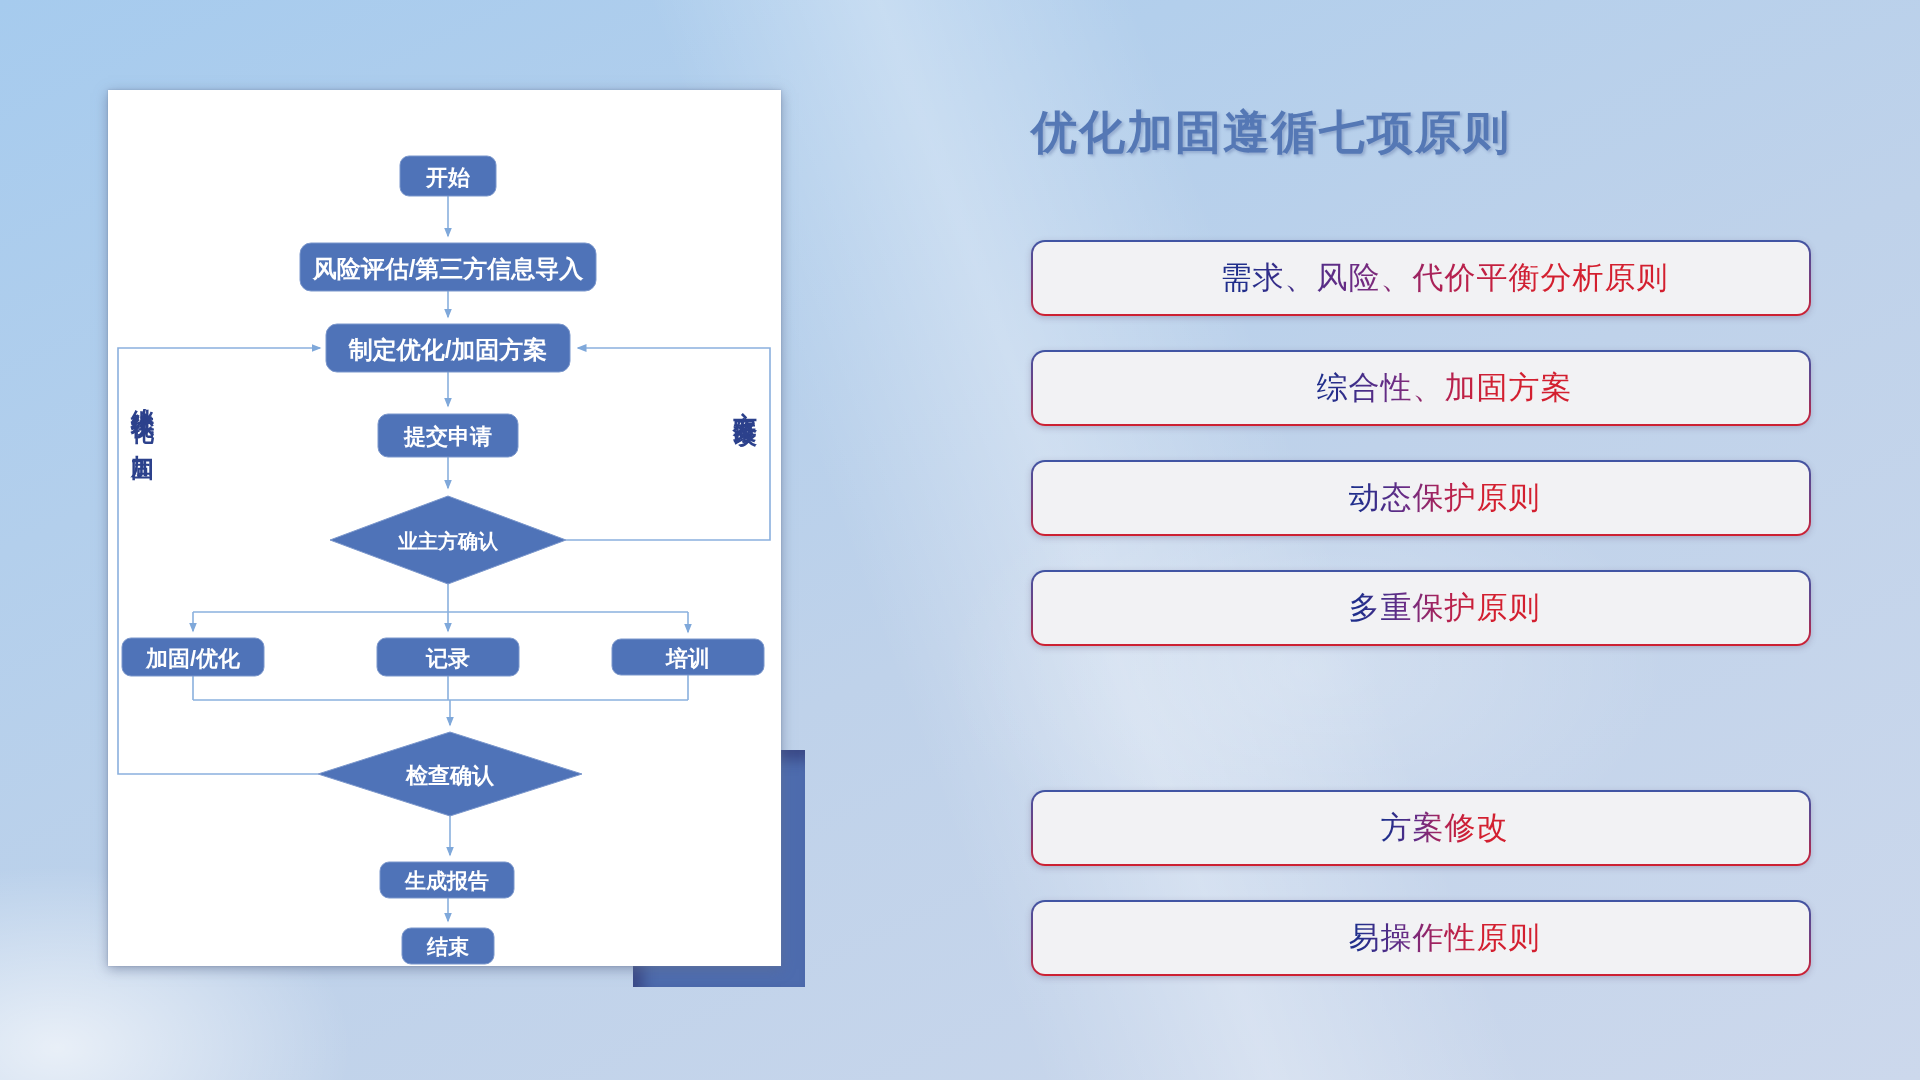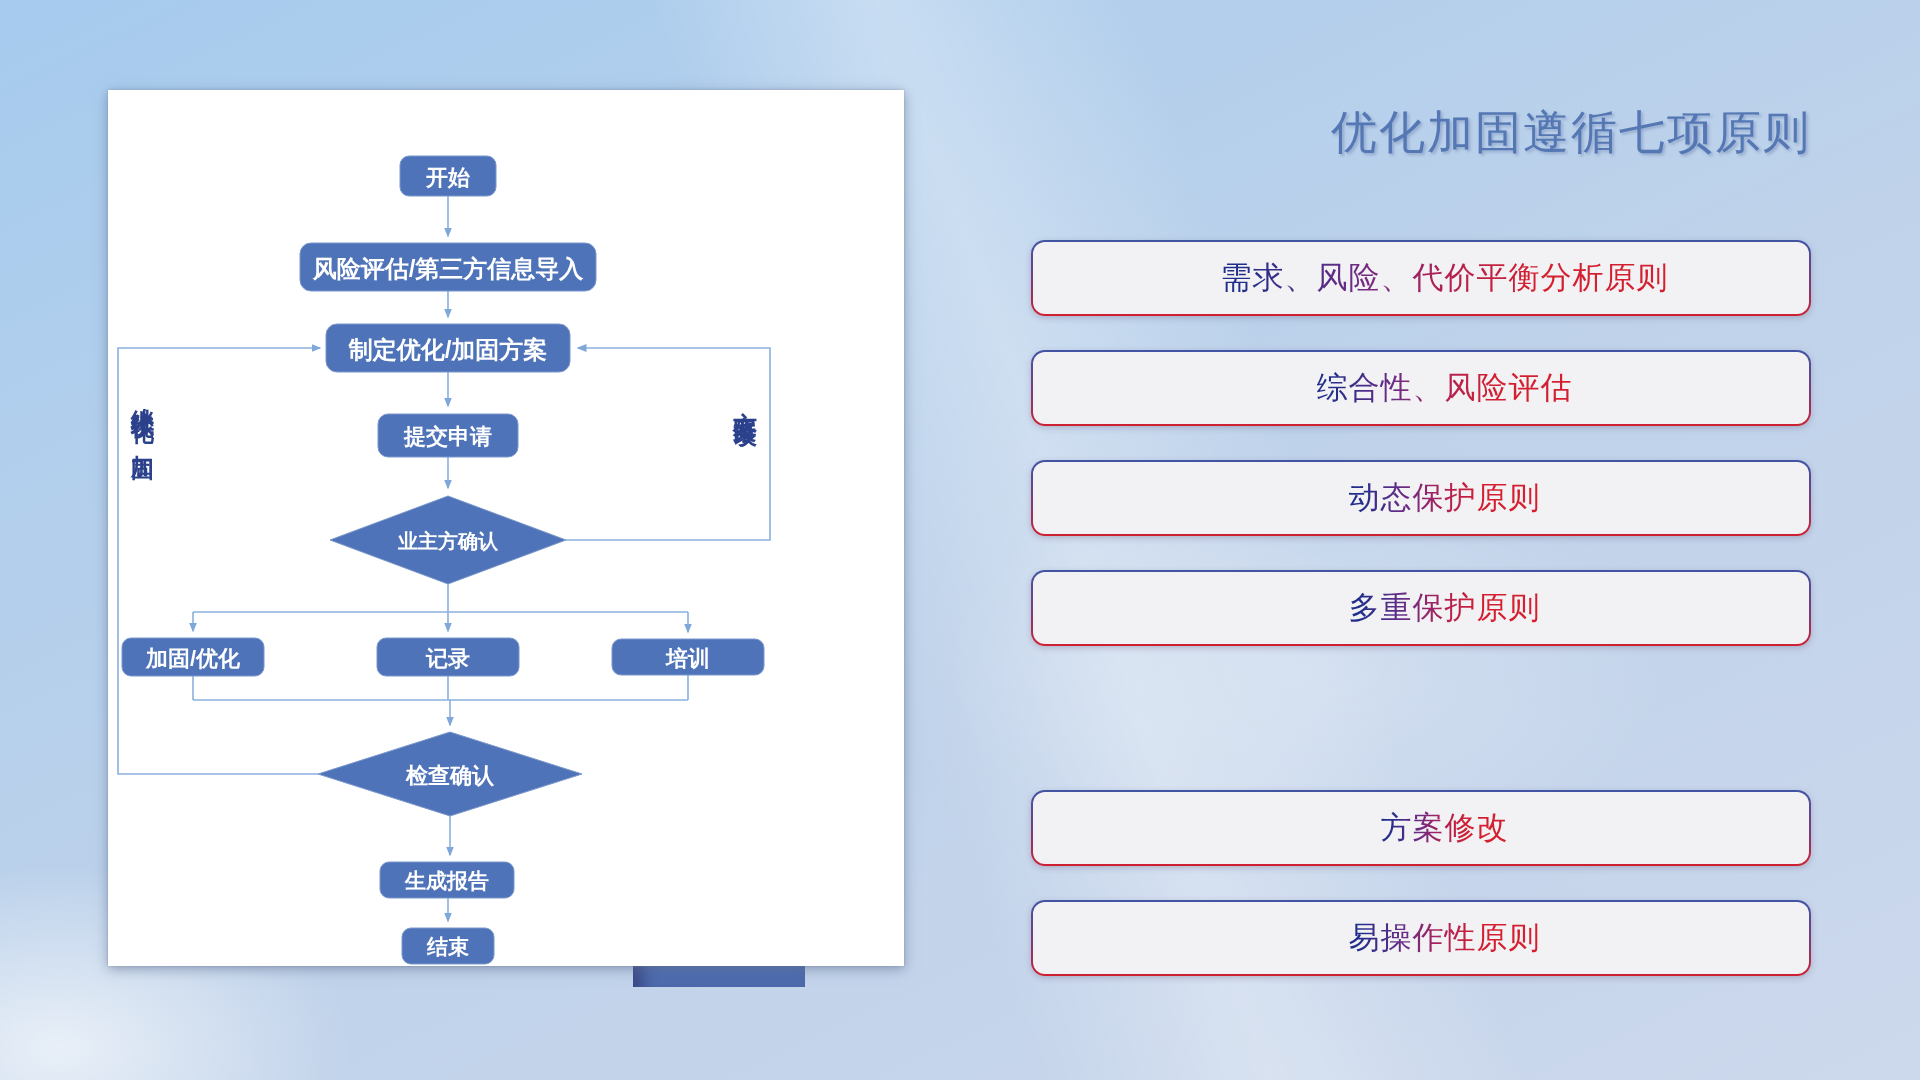--- a/index.html
+++ b/index.html
@@ -8,34 +8,34 @@
     background:
       radial-gradient(420px 260px at 3% 97%, rgba(255,255,255,.65), rgba(255,255,255,0) 70%),
       radial-gradient(520px 300px at 68% 62%, rgba(255,255,255,.28), rgba(255,255,255,0) 70%),
       linear-gradient(70deg, rgba(255,255,255,0) 45%, rgba(255,255,255,.30) 55%, rgba(255,255,255,0) 66%),
       linear-gradient(155deg,#a6cbee 0%,#b3cfec 28%,#bfd2ea 55%,#ccd8ec 100%);
   }
   
   .accent-rect{position:absolute;left:633px;top:750px;width:172px;height:237px;
     background:#4e6cae;box-shadow:inset 10px 10px 14px rgba(40,40,95,.5);}
   
-  .card{position:absolute;left:108px;top:90px;width:796px;height:876px;background:#ffffff;
+  .card{position:absolute;left:108px;top:90px;width:673px;height:876px;background:#ffffff;
     box-shadow:0 3px 12px rgba(95,110,145,.6), 0 0 2px rgba(120,130,160,.5);}
   .card svg{position:absolute;left:0;top:0;}
   svg text{fill:#ffffff;font-weight:bold;font-family:"Liberation Sans","DejaVu Sans",sans-serif;}
   .flow-line{stroke:#8ab0de;stroke-width:1.6;fill:none;}
   .flow-node{fill:#4f73b8;stroke:#7b97cc;stroke-width:1;}
   
   .vlabel{position:absolute;writing-mode:vertical-lr;text-orientation:upright;
     font-weight:bold;color:#2c418c;letter-spacing:4px;line-height:1;}
   .vlabel.left{left:131px;top:390px;font-size:23px;}
   .vlabel.right{left:733px;top:392px;font-size:24px;}
   
-  .panel-title{position:absolute;left:1031px;top:102px;width:780px;text-align:right;
-    font-size:46px;font-weight:normal;color:#5578b5;letter-spacing:2px;
+  .panel-title{position:absolute;left:1031px;top:102px;width:780px;text-align:left;
+    font-size:46px;font-weight:bold;color:#5578b5;letter-spacing:2px;
     text-shadow:2px 2px 3px rgba(60,80,140,.30);}
   .pbox{position:absolute;left:1031px;width:780px;height:76px;border-radius:14px;
     background:linear-gradient(180deg,#4055a4 0%,#7b3a7a 55%,#cf2030 100%);
     padding:0;box-shadow:0 2px 6px rgba(100,80,120,.30);box-sizing:border-box;}
   .pbox-inner{position:absolute;left:2px;top:2px;right:2px;bottom:2px;border-radius:12px;
     background:#f2f2f4;display:flex;align-items:center;justify-content:center;}
   .ptext{font-size:31px;font-weight:500;letter-spacing:1px;
     background:linear-gradient(90deg,#202e8b 5%,#6c2c85 30%,#b22152 50%,#d31f2f 70%);
     -webkit-background-clip:text;background-clip:text;color:transparent;margin-left:47px;
     -webkit-text-fill-color:transparent;}
@@ -128,21 +128,21 @@
 
   <div class="panel-title">优化加固遵循七项原则</div>
 
   <div class="pbox" style="top:240px">
     <div class="pbox-inner">
       <span class="ptext">需求、风险、代价平衡分析原则</span>
     </div>
   </div>
   <div class="pbox" style="top:350px">
     <div class="pbox-inner">
-      <span class="ptext">综合性、风险评估</span>
+      <span class="ptext">综合性、加固方案</span>
     </div>
   </div>
   <div class="pbox" style="top:460px">
     <div class="pbox-inner">
       <span class="ptext">动态保护原则</span>
     </div>
   </div>
   <div class="pbox" style="top:570px">
     <div class="pbox-inner">
       <span class="ptext">多重保护原则</span>

